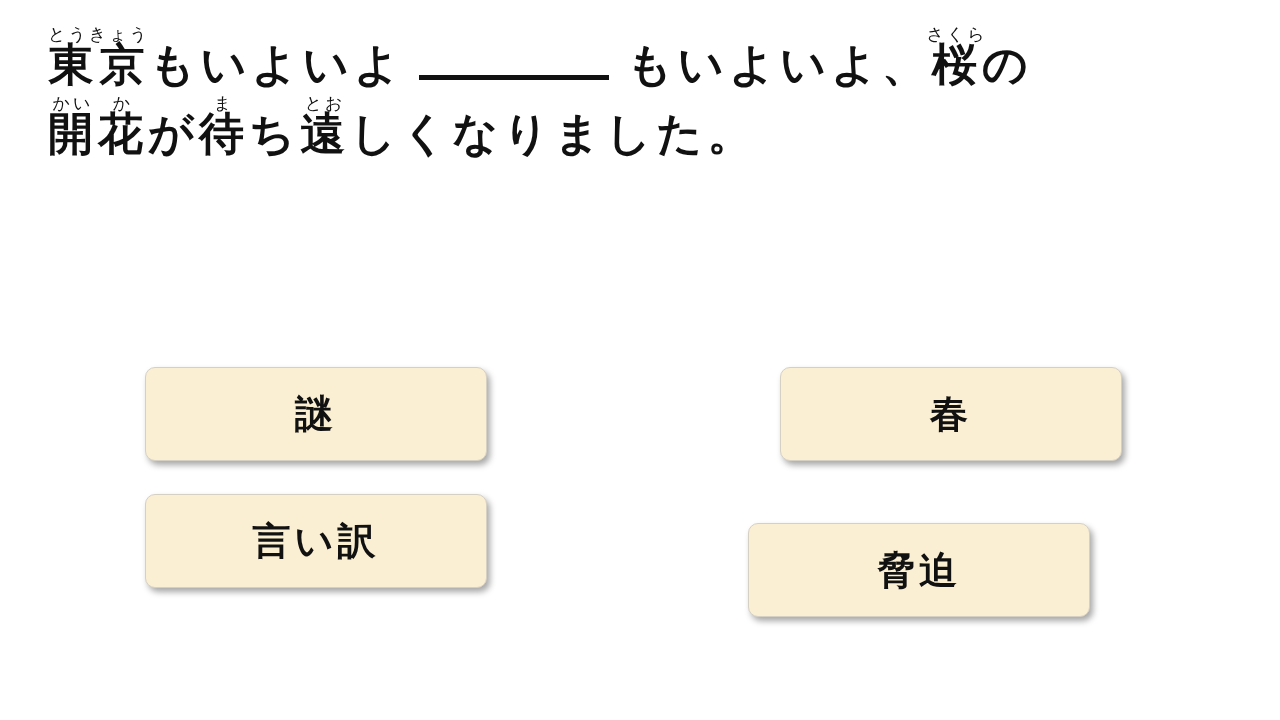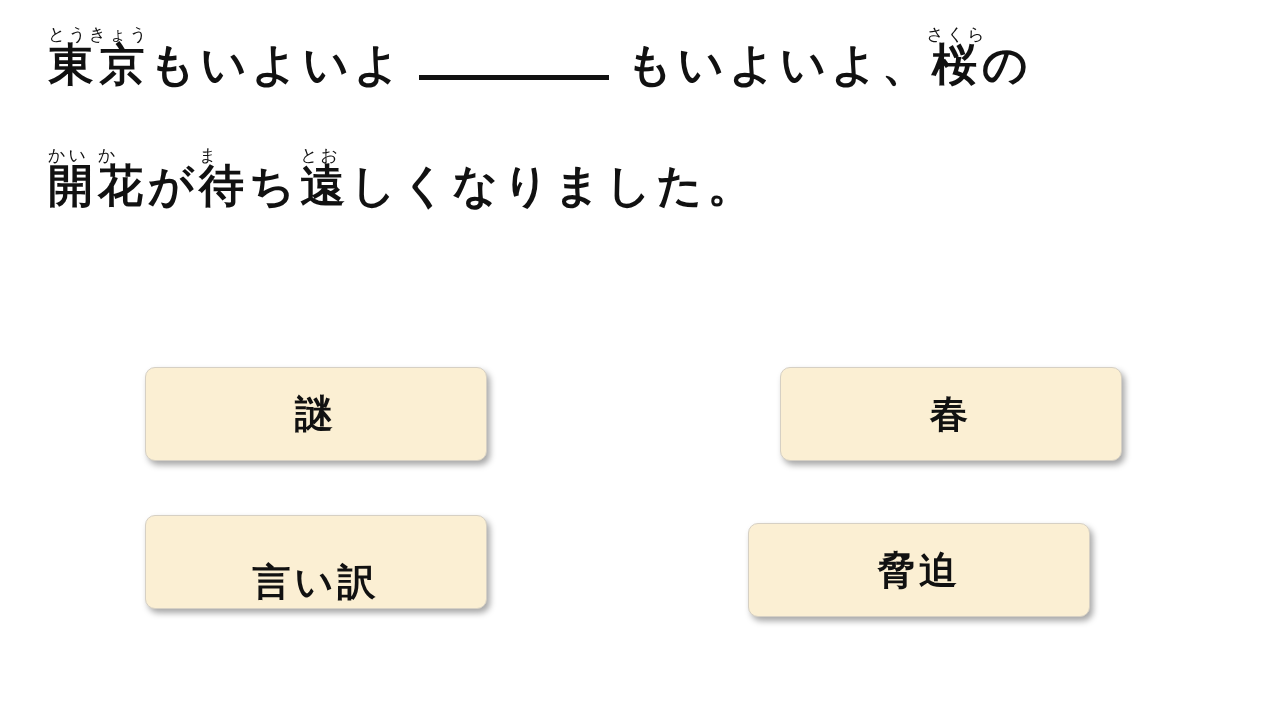--- a/index.html
+++ b/index.html
@@ -19,27 +19,27 @@
     top: 26px;
     width: 1210px;
   }
   .qline {
     font-size: 45px;
     font-weight: 600;
     letter-spacing: 5px;
     line-height: 1.3;
     white-space: nowrap;
   }
-  .qline + .qline { margin-top: 52px; }
+  .qline + .qline { }
   ruby { ruby-position: over; }
   rt {
     font-size: 17px;
     font-weight: 500;
     letter-spacing: 3px;
-    text-align: left;
+    text-align: center;
   }
   .blank {
     display: inline-block;
     width: 190px;
     height: 5px;
     border-bottom: 5px solid var(--text, #111111);
     margin: 0 18px 0 14px;
     vertical-align: baseline;
   }
 
@@ -57,21 +57,21 @@
     justify-content: center;
     font-family: inherit;
     font-size: 38px;
     font-weight: 600;
     letter-spacing: 4px;
     color: var(--text, #111111);
     cursor: pointer;
   }
   #choice-1 { left: 145px; top: 367px; }
   #choice-2 { left: 780px; top: 367px; }
-  #choice-3 { left: 145px; top: 515px; align-items: flex-end; }
+  #choice-3 { left: 145px; top: 494px; }
   #choice-4 { left: 748px; top: 523px; }
 </style>
 </head>
 <body>
 
 <div class="stage">
 
   <div class="question">
     <div class="qline"><ruby>東京<rt>とうきょう</rt></ruby><span>もいよいよ</span><span class="blank"></span><span>もいよいよ、</span><ruby>桜<rt>さくら</rt></ruby><span>の</span></div>
     <div class="qline"><ruby>開<rt>かい</rt></ruby><ruby>花<rt>か</rt></ruby><span>が</span><ruby>待<rt>ま</rt></ruby><span>ち</span><ruby>遠<rt>とお</rt></ruby><span>しくなりました。</span></div>

